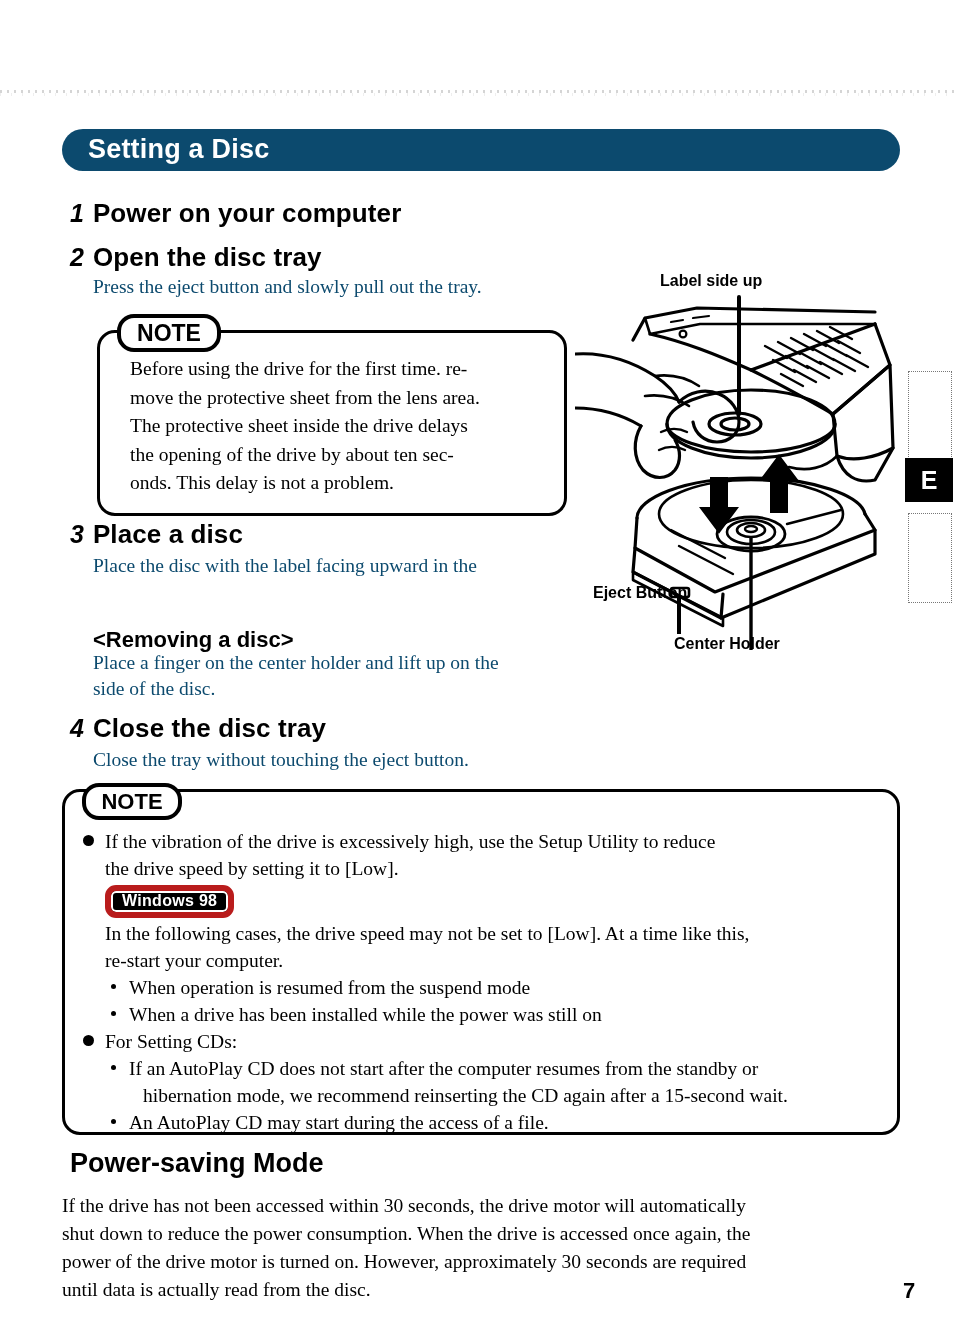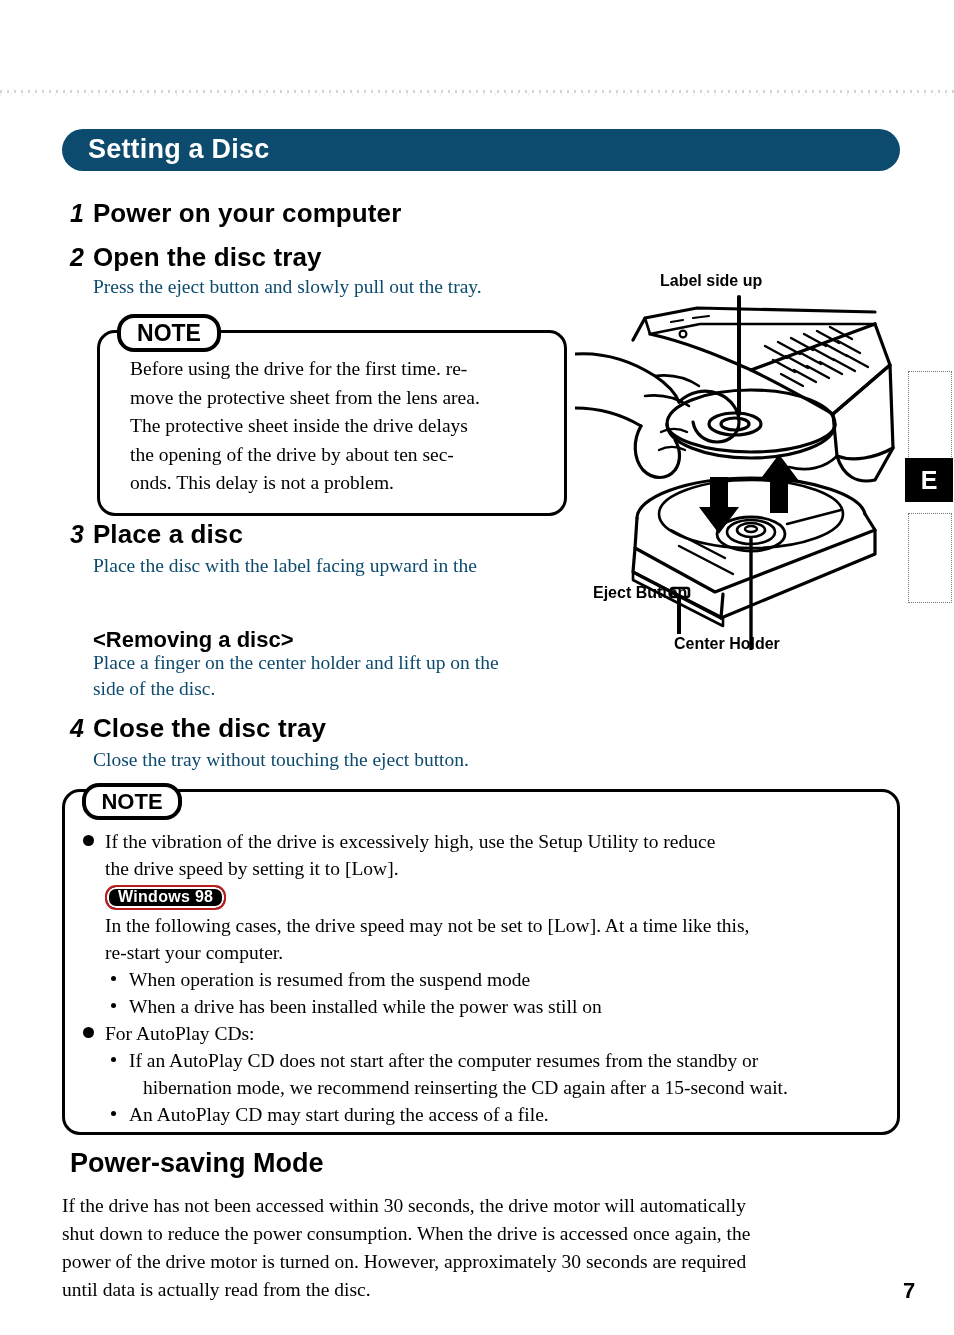--- a/index.html
+++ b/index.html
@@ -95,21 +95,21 @@
   }
   .n2sub{position:relative;padding-left:24px;}
   .n2sub > .sdot{
     position:absolute;left:6px;top:10px;width:5px;height:5px;background:#000;border-radius:50%;
   }
   .n2sub .n2line.cont{padding-left:14px;}
 
   
   .win-badge{
     display:inline-block;background:#000;color:#fff;
-    border:2px solid #b91c1c;border-radius:11px;
+    border:6px solid #b91c1c;border-radius:11px;
     padding:1px 11px 2px 11px;margin:3px 12px 2px 0;
     font-family:"Liberation Sans", sans-serif;font-weight:bold;font-size:16px;
     letter-spacing:.3px;line-height:18px;
     box-shadow:0 0 0 2px #fff inset;
   }
   .win-badge-wrap{display:block;line-height:24px;}
 
   
   #ps-head{
     position:absolute;left:70px;top:1148px;
@@ -223,21 +223,21 @@
           <span class="n2line">When operation is resumed from the suspend mode</span>
         </div>
         <div class="n2sub">
           <span class="sdot"></span>
           <span class="n2line">When a drive has been installed while the power was still on</span>
         </div>
       </div>
 
       <div class="n2row">
         <span class="dot"></span>
-        <span class="n2line">For AutoPlay CDs:</span>
+        <span class="n2line">For Setting CDs:</span>
 
         <div class="n2sub">
           <span class="sdot"></span>
           <span class="n2line">If an AutoPlay CD does not start after the computer resumes from the standby or</span>
           <span class="n2line cont">hibernation mode, we recommend reinserting the CD again after a 15-second wait.</span>
         </div>
         <div class="n2sub">
           <span class="sdot"></span>
           <span class="n2line">An AutoPlay CD may start during the access of a file.</span>
         </div>

